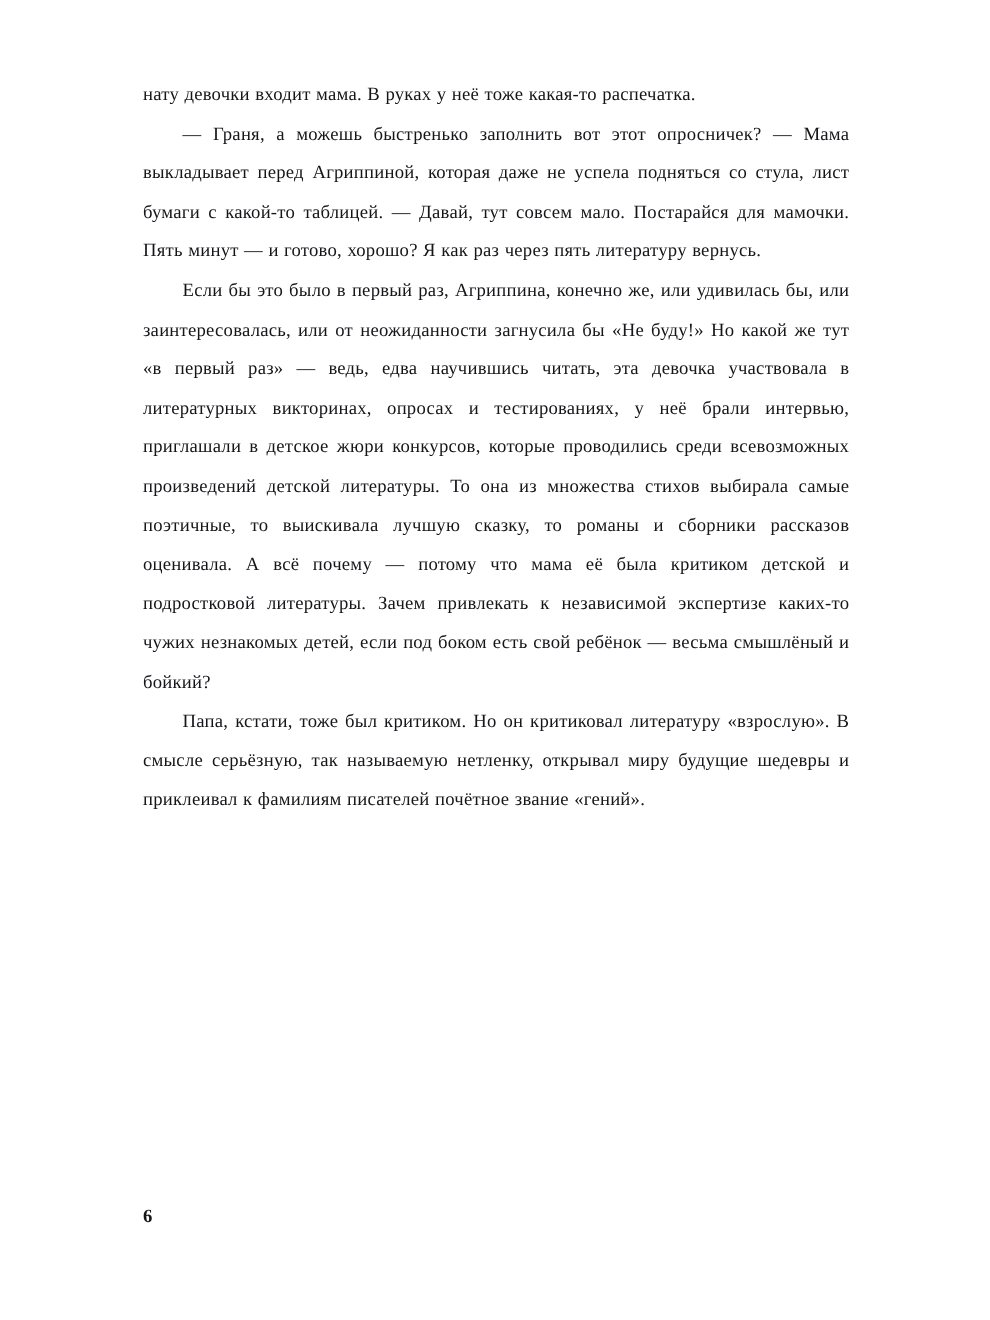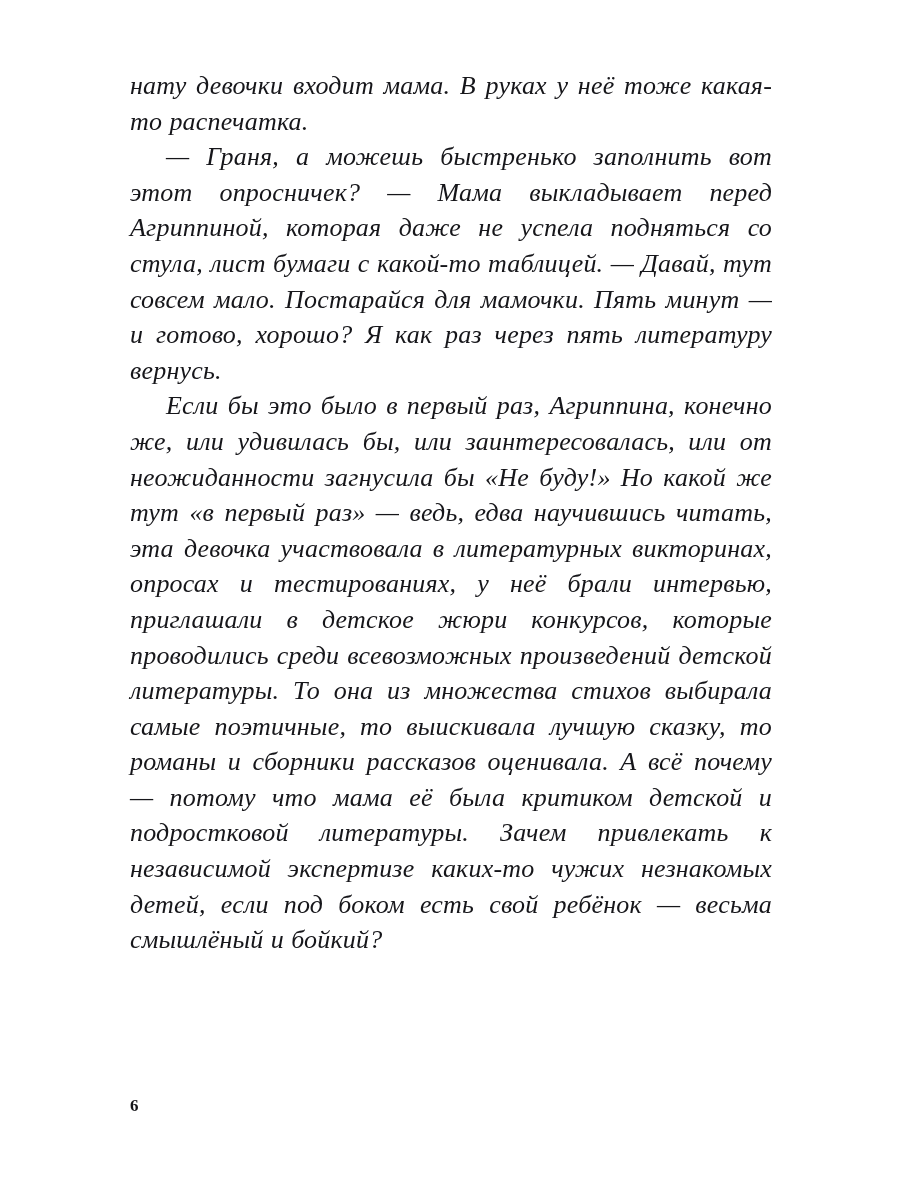--- a/index.html
+++ b/index.html
@@ -17,29 +17,28 @@
   }
   .text-block {
     position: absolute;
     left: 130px;
     top: 68px;
     width: 642px;
   }
   p.para {
     margin: 0;
     font-family: "Liberation Serif", "DejaVu Serif", serif;
-    font-size: 26px;
+    font-size: 17px;
     line-height: 35.6px;
     color: #16161a;
     text-align: justify;
     text-justify: inter-word;
     letter-spacing: 0.2px;
     word-spacing: 0.5px;
     hyphens: manual;
-    font-style: italic;
   }
   p.para.indent {
     text-indent: 36px;
   }
   .page-number {
     position: absolute;
     left: 130px;
     top: 1096px;
     font-family: "Liberation Serif", "DejaVu Serif", serif;
     font-size: 17px;
@@ -49,17 +48,18 @@
 </style>
 </head>
 <body>
 
 <div class="page">
 
   <div class="text-block">
     <p class="para">нату девочки входит мама. В руках у неё тоже какая-то распечатка.</p>
     <p class="para indent">— Граня, а можешь быстренько заполнить вот этот опросничек? — Мама выкладывает перед Агриппиной, которая даже не успела подняться со стула, лист бумаги с какой-то таблицей. — Давай, тут совсем мало. Постарайся для мамочки. Пять минут — и готово, хорошо? Я как раз через пять литературу вернусь.</p>
     <p class="para indent">Если бы это было в первый раз, Агриппина, конечно же, или удивилась бы, или заинтересовалась, или от неожиданности загнусила бы «Не буду!» Но какой же тут «в первый раз» — ведь, едва научившись читать, эта девочка участвовала в литературных викторинах, опросах и тестированиях, у неё брали интервью, приглашали в детское жюри конкурсов, которые проводились среди всевозможных произведений детской литературы. То она из множества стихов выбирала самые поэтичные, то выискивала лучшую сказку, то романы и сборники рассказов оценивала. А всё почему — потому что мама её была критиком детской и подростковой литературы. Зачем привлекать к независимой экспертизе каких-то чужих незнакомых детей, если под боком есть свой ребёнок — весьма смышлёный и бойкий?</p>
+    <p class="para indent">Папа, кстати, тоже был критиком. Но он критиковал литературу «взрослую». В смысле серьёзную, так называемую нетленку, открывал миру будущие шедевры и приклеивал к фамилиям писателей почётное звание «гений».</p>
   </div>
 
   <div class="page-number">6</div>
 
 </div>
 
 </body></html>

